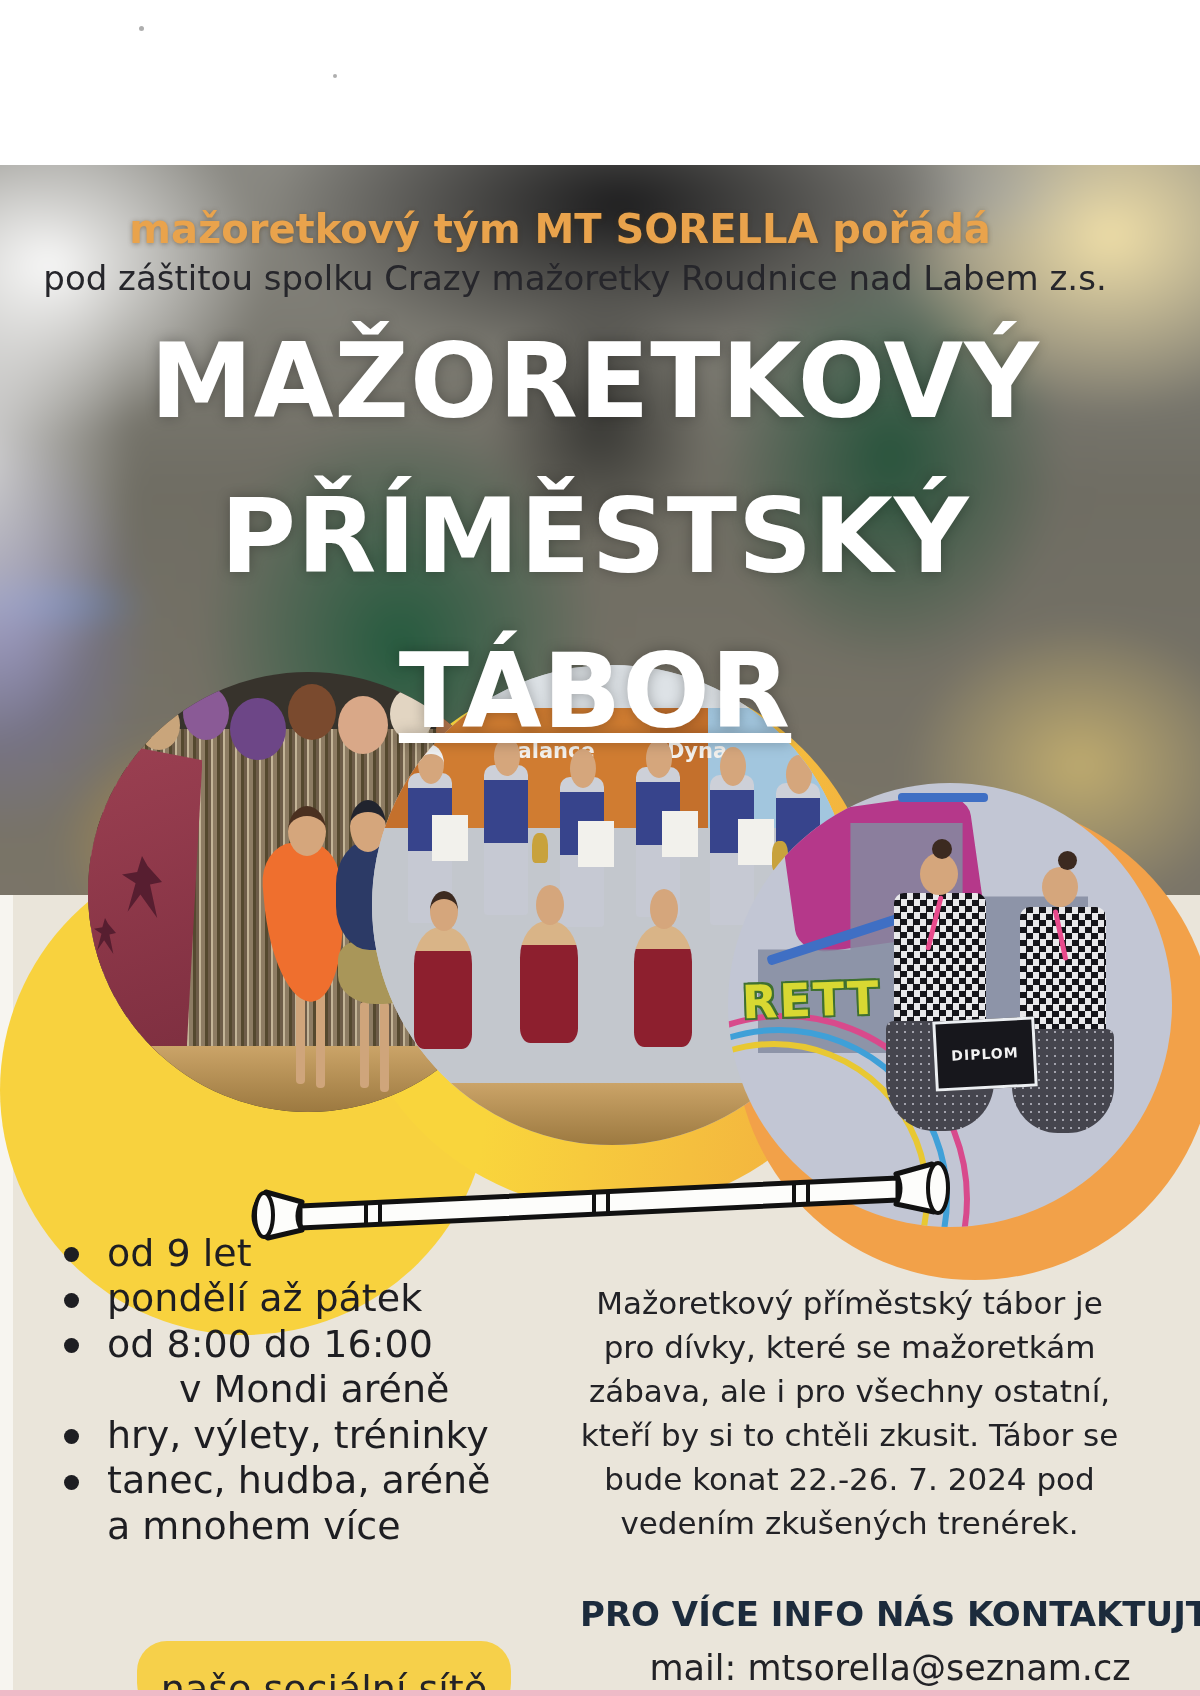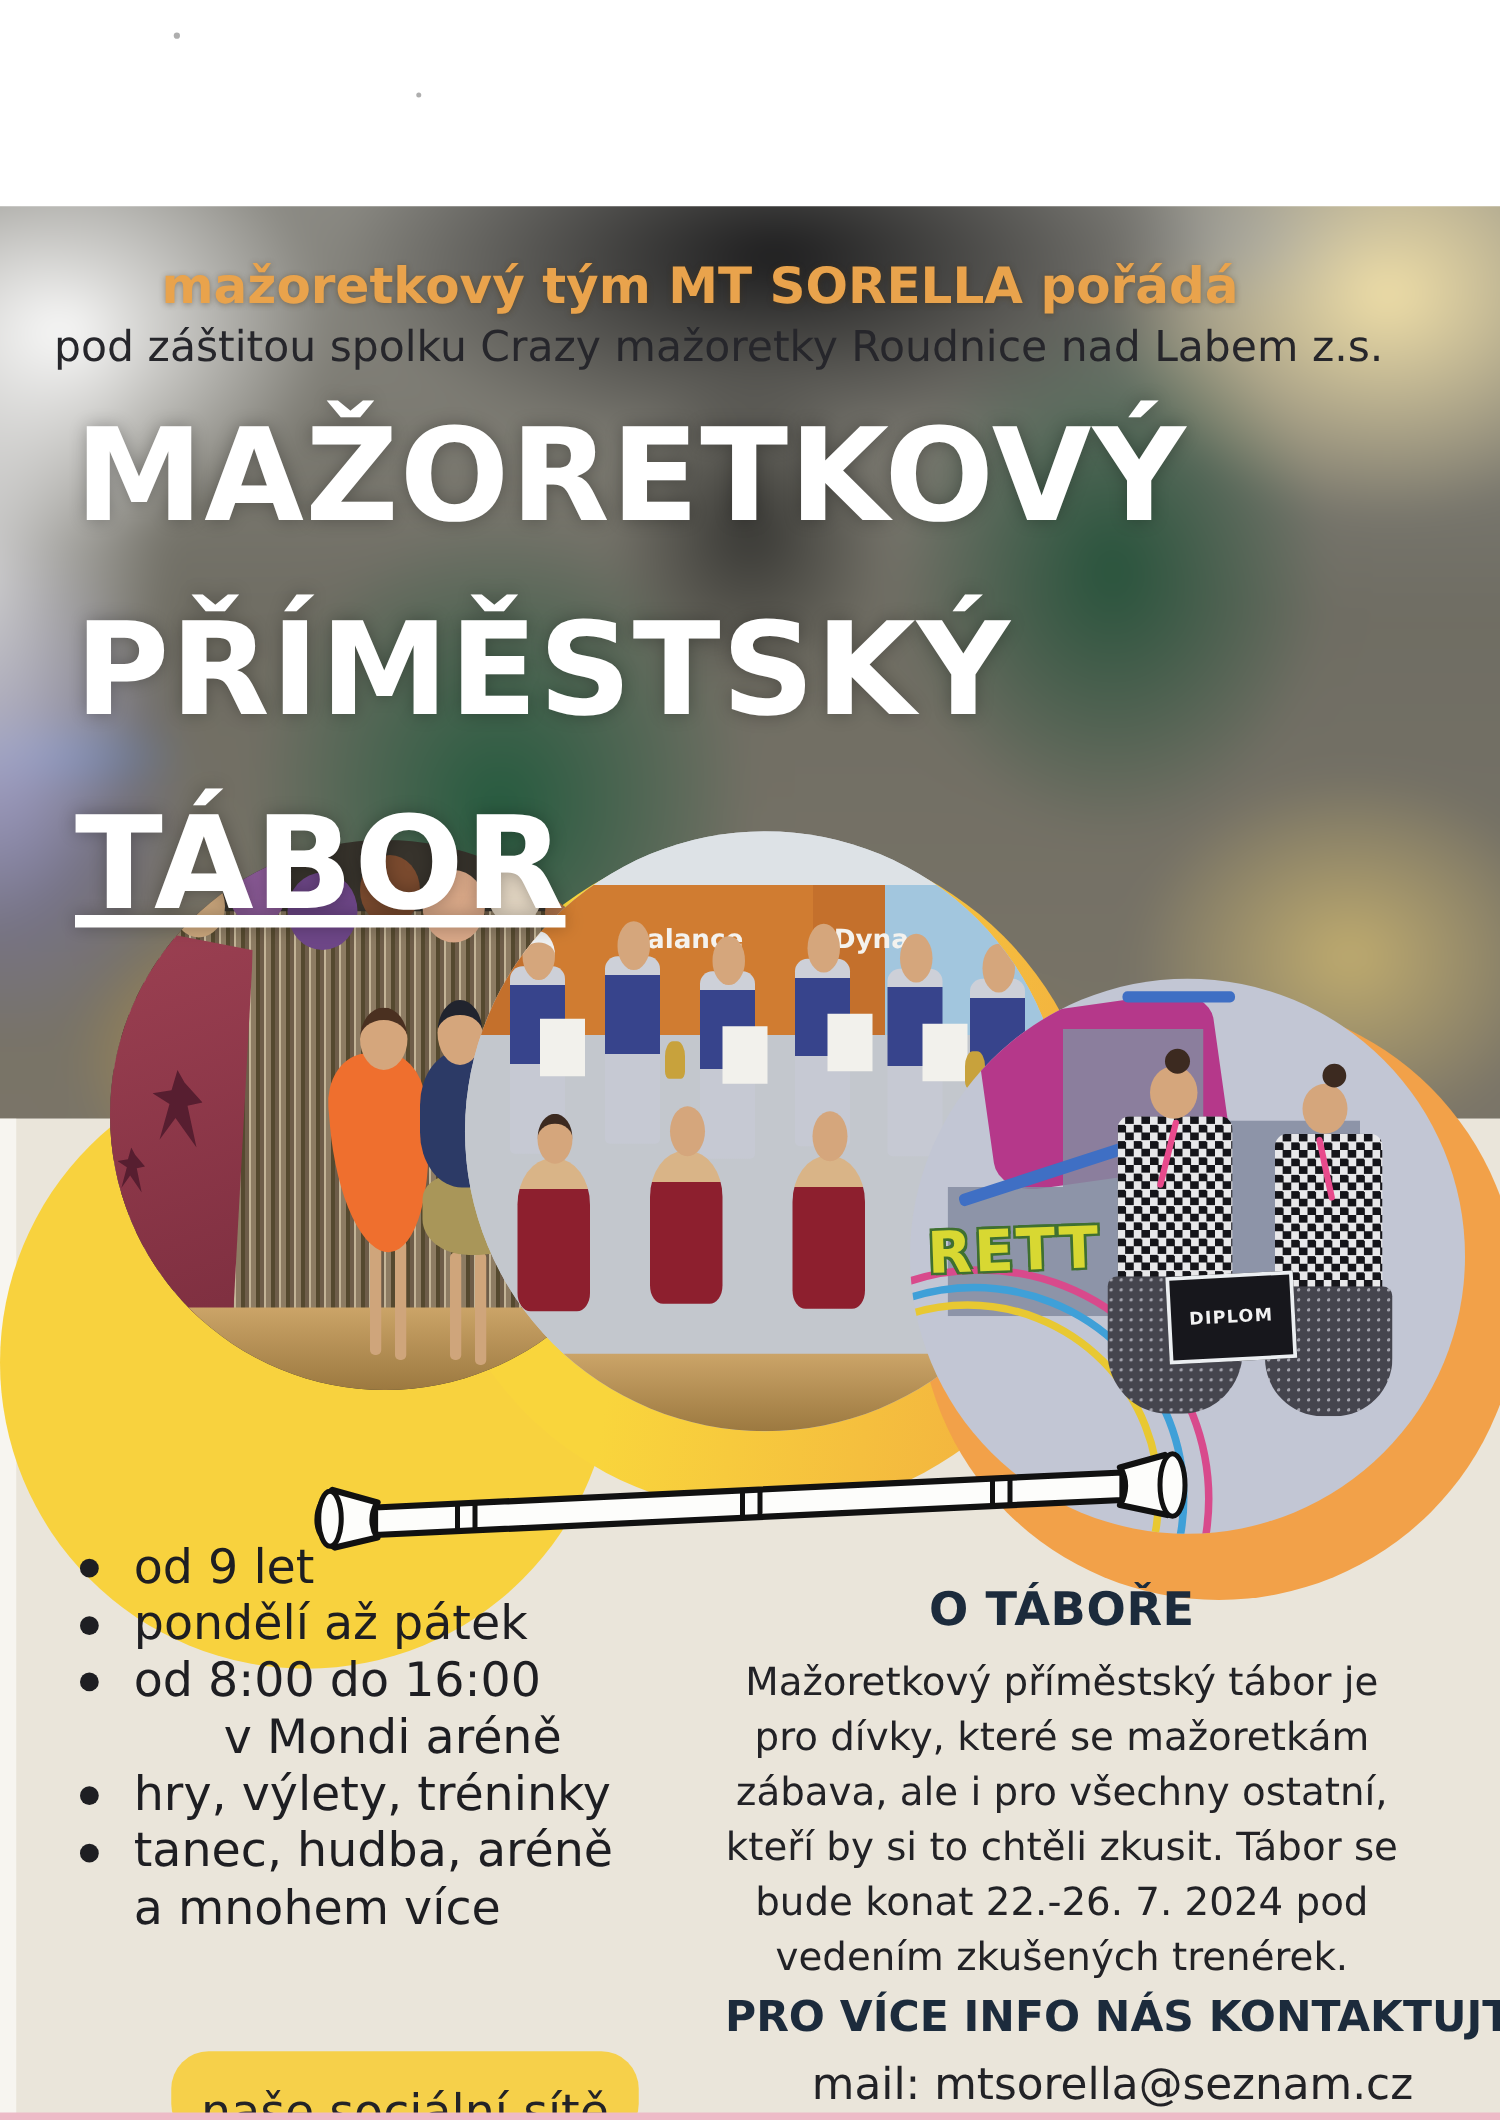--- a/index.html
+++ b/index.html
@@ -86,21 +86,21 @@
     border-radius:8px 8px 45% 45%;}
   .bun{border-radius:50%;background:#3c2a20;}
   .ribbon{width:5px;background:#e84a8c;border-radius:3px;}
   .diplom-sign{background:#17171c;border:3px solid #eceff2;color:#f2f2f2;font-weight:bold;font-size:14px;
     letter-spacing:1px;display:flex;align-items:center;justify-content:center;transform:rotate(-3deg);}
 
   
   #pretitle{left:60px;top:206px;width:1000px;text-align:center;font-size:40px;font-weight:bold;color:#e9a34c;
     text-shadow:0 1px 5px rgba(70,50,20,.45);}
   #subtitle{left:40px;top:258px;width:1070px;text-align:center;font-size:34px;color:#26262b;}
-  .title-line{left:60px;width:1070px;text-align:left;font-size:103px;font-weight:800;color:#ffffff;
+  .title-line{left:60px;width:1070px;text-align:center;font-size:103px;font-weight:800;color:#ffffff;
     letter-spacing:1px;text-shadow:0 0 14px rgba(0,0,0,.28);white-space:nowrap;line-height:1;}
   #title1{top:330px;} #title2{top:485px;} #title3{top:640px;text-decoration:underline;}
 
   
   #baton{left:246px;top:1158px;width:712px;height:92px;}
 
   
   #info-list{left:58px;top:1230px;width:520px;}
   .b-row{display:flex;align-items:center;height:45.5px;color:#1e1e22;font-size:38px;white-space:nowrap;}
   .b-row.on{padding-left:72px;}
@@ -279,21 +279,20 @@
         <span class="b-text">tanec, hudba, aréně</span>
       </div>
 
       <div class="b-row">
         <span class="b-dot"></span>
         <span class="b-text">a mnohem více</span>
       </div>
     </div>
 
   <div class="abs" id="about">
-    <div id="about-heading">O TÁBOŘE</div>
     <div id="about-lines">
 
         <div class="p-line">Mažoretkový příměstský tábor je</div>
 
         <div class="p-line">pro dívky, které se mažoretkám</div>
 
         <div class="p-line">zábava, ale i pro všechny ostatní,</div>
 
         <div class="p-line">kteří by si to chtěli zkusit. Tábor se</div>
 

